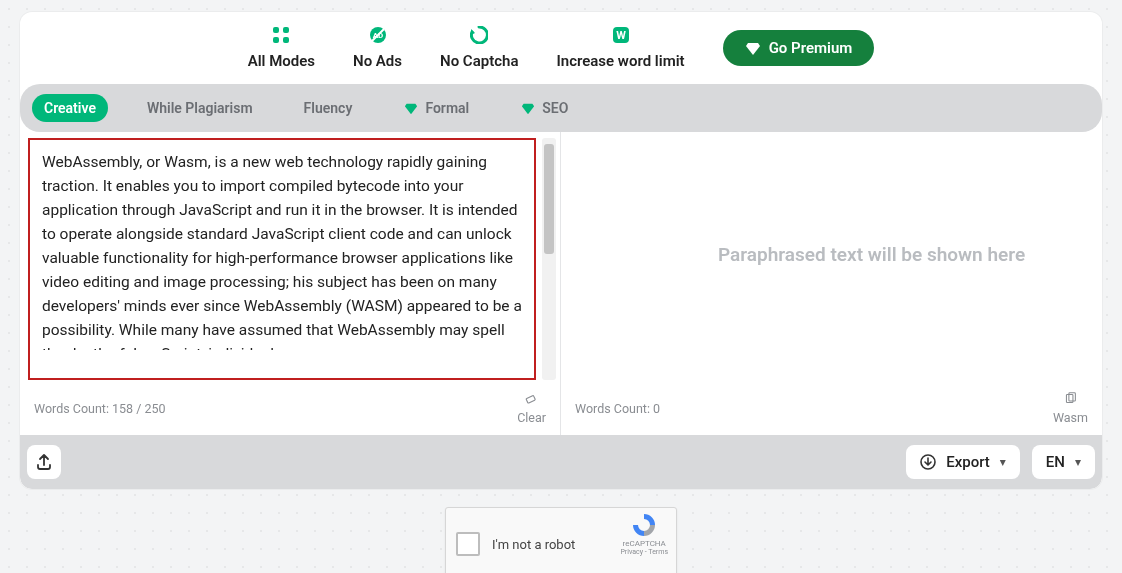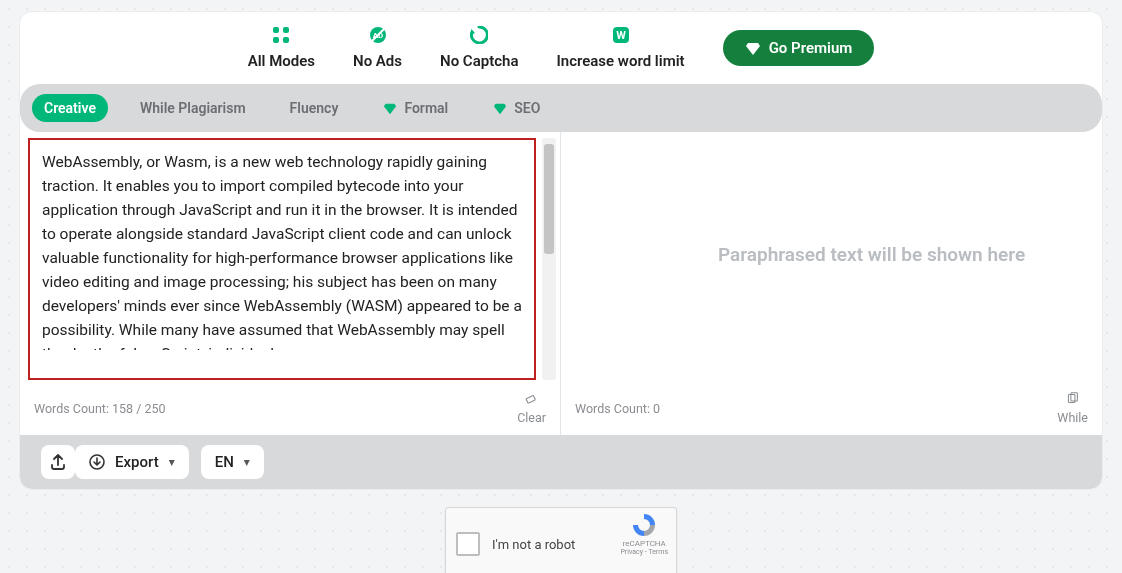--- a/index.html
+++ b/index.html
@@ -46,21 +46,21 @@
     align-items: center;
     gap: 8px;
     font-weight: 600;
     font-size: 15px;
   }
   
   .tabsbar {
     background: #d8d9db;
     display: flex;
     align-items: center;
-    gap: 20px;
+    gap: 27px;
     padding: 10px 12px;
     border-radius: 20px;
   }
   .tab {
     display: flex;
     align-items: center;
     gap: 6px;
     font-size: 14px;
     font-weight: 600;
     color: #6b6e73;
@@ -138,22 +138,23 @@
     padding:6px 14px 10px 14px;
     font-size:12.5px;
     color:#8a8d92;
   }
   .metacell.left { border-right:1px solid #e4e5e7; }
   .metaction { display:flex; align-items:center; gap:5px; color:#8a8d92; font-size:12.5px; cursor:pointer;flex-direction:column; }
   
   .bottombar {
     background:#d8d9db;
     display:flex;
+    justify-content:space-between;
     align-items:center;
-    padding:10px 21px;
+    padding:10px 7px;
     border-radius:0 0 12px 12px;
   }
   .icon-btn {
     width:34px;height:34px;background:#fff;border-radius:8px;
     display:flex;align-items:center;justify-content:center;color:#333;
   }
   .right-controls{display:flex; gap:12px;}
   .dropdown-btn{
     background:#fff;border-radius:8px;padding:8px 14px;
     display:flex;align-items:center;gap:10px;font-size:15px;font-weight:500;color:#222;
@@ -287,21 +288,21 @@
     </div>
     <div class="metacell">
       <span>Words Count: 0</span>
       <span class="metaction">
         <span>
             <svg width="13" height="13" viewBox="0 0 16 16">
               <rect x="3" y="3" width="8" height="10" rx="1" fill="none" stroke="#8a8d92" stroke-width="1.3"></rect>
               <rect x="6" y="1" width="8" height="10" rx="1" fill="none" stroke="#8a8d92" stroke-width="1.3"></rect>
             </svg>
           </span>
-        <span>While</span>
+        <span>Wasm</span>
       </span>
     </div>
   </div>
 
   <div class="bottombar">
     <div class="icon-btn">
       <span>
           <svg width="18" height="18" viewBox="0 0 18 18">
             <path d="M9 12 V3 M5 6 L9 2 L13 6" fill="none" stroke="#333" stroke-width="1.8" stroke-linecap="round" stroke-linejoin="round"></path>
             <path d="M3 12 v2 a2 2 0 0 0 2 2 h8 a2 2 0 0 0 2 -2 v-2" fill="none" stroke="#333" stroke-width="1.8" stroke-linecap="round"></path>

